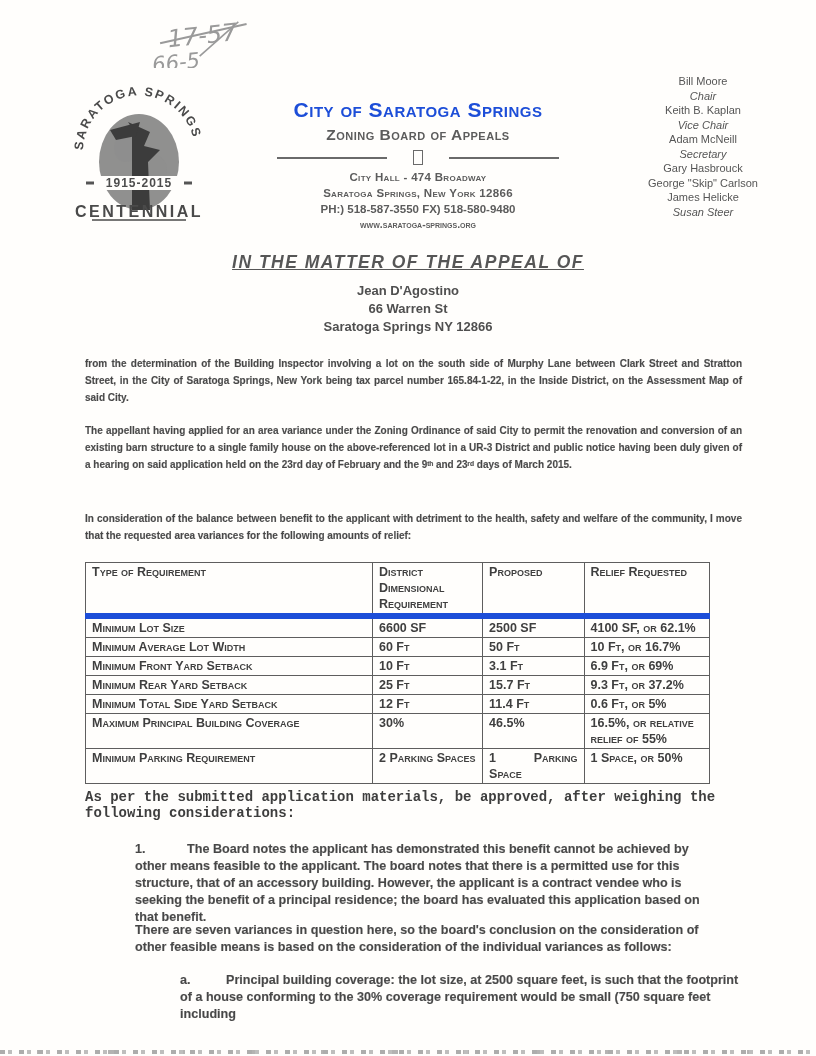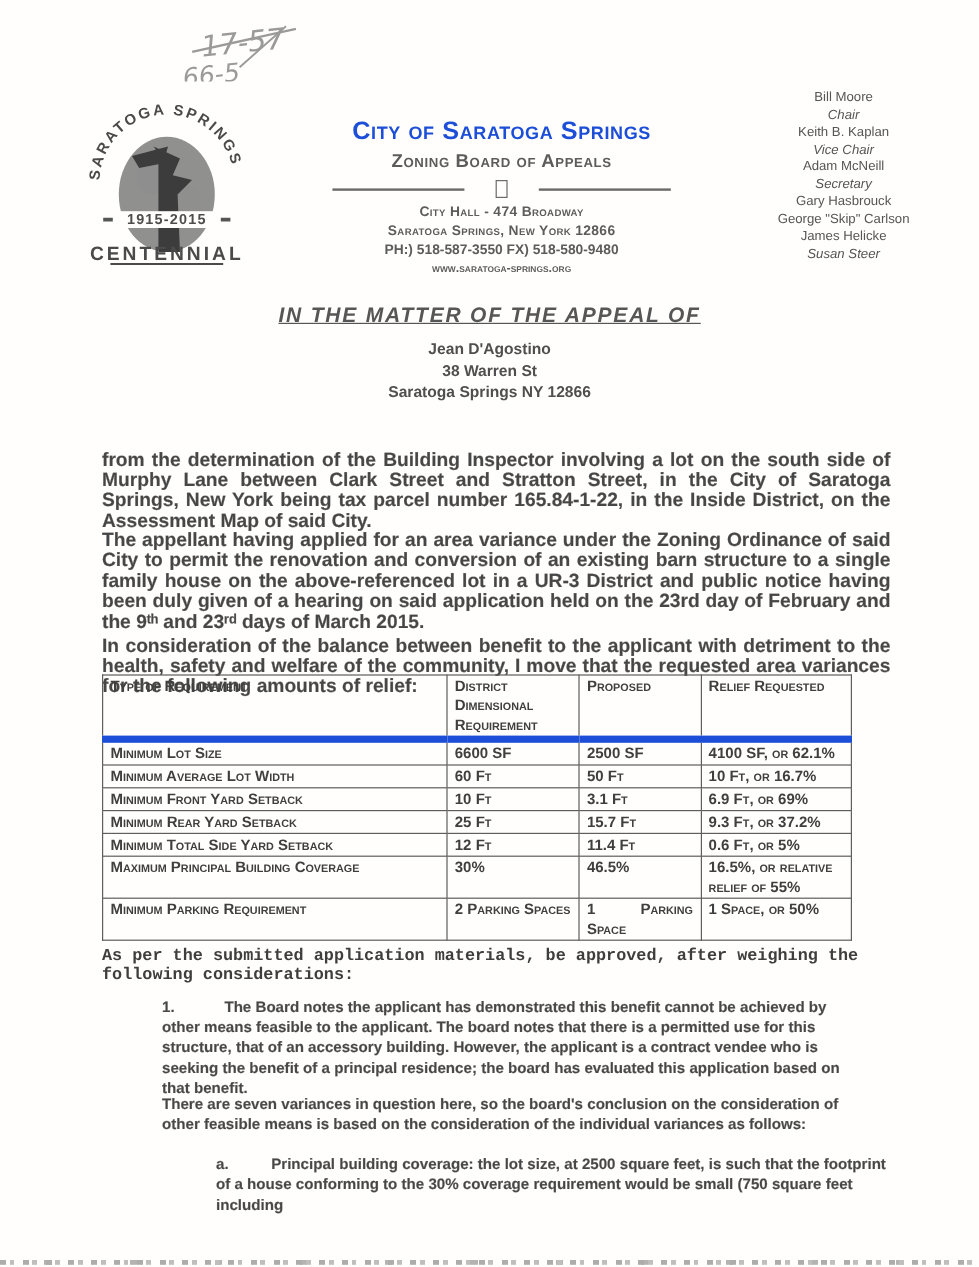--- a/index.html
+++ b/index.html
@@ -31,40 +31,40 @@
   .members .role{font-style:italic;}
   .members .ital{font-style:italic;}
   
   .logo text{font-family:"Liberation Sans", sans-serif;}
   
   .matter{position:absolute;top:252px;left:0;right:0;text-align:center;
     font-size:17.5px;font-weight:bold;font-style:italic;letter-spacing:1.5px;color:#565656;text-decoration:underline;}
   .appellant{position:absolute;top:282px;left:0;right:0;text-align:center;
     font-size:13px;font-weight:bold;line-height:18px;color:#4f4f4f;}
   
-  .para{position:absolute;left:85px;width:657px;font-size:16px;line-height:17px;
-    text-align:justify;color:#464646;font-weight:bold;margin-top:20px;-webkit-text-stroke:.2px #777;}
+  .para{position:absolute;left:85px;width:657px;font-size:10px;line-height:17px;
+    text-align:justify;color:#464646;font-weight:bold;-webkit-text-stroke:.2px #777;}
   .p1{top:355px;}
   .p2{top:422px;}
   .p3{top:510px;}
   
   .ztable{position:absolute;top:562px;left:85px;width:625px;border-collapse:collapse;
     font-variant:small-caps;font-size:12.5px;color:#3f3f3f;font-weight:bold;}
   .ztable td{border:1.5px solid #5e5e5e;padding:1px 6px;vertical-align:top;line-height:16px;}
   .ztable .hdr td{border-bottom:6px solid #1d4ed8;}
   .ztable td.c0{width:295px;}
   .ztable td.c1{width:100px;}
   .ztable td.c2{width:92px;}
   .ztable td.c3{width:118px;}
   .ztable .just{text-align:justify;}
   
   .asper{position:absolute;top:789px;left:85px;width:657px;
     font-family:Liberation Mono, monospace;font-size:14px;color:#3e3e3e;font-weight:bold;}
   
-  .item{position:absolute;font-size:12.6px;line-height:17px;color:#464646;font-weight:bold;-webkit-text-stroke:.2px #777;}
+  .item{position:absolute;font-size:12.6px;line-height:17px;color:#464646;font-weight:bold;margin-top:10px;-webkit-text-stroke:.2px #777;}
   .item .num{display:inline-block;width:52px;}
   .i1{top:831px;left:135px;width:575px;}
   .seven{top:912px;left:135px;width:588px;}
   .ia{top:962px;left:180px;width:560px;}
   .ia .num{width:46px;}
   
   .scanline{position:absolute;bottom:2px;left:0;right:0;height:4px;opacity:.55;
     background:
       repeating-linear-gradient(90deg, #6b6b6b 0 5px, transparent 5px 8px, #8a8a8a 8px 12px, transparent 12px 19px),
       repeating-linear-gradient(90deg, transparent 0 37px, #777 37px 43px, transparent 43px 71px);}
@@ -129,21 +129,21 @@
       <div>Gary Hasbrouck</div>
       <div>George "Skip" Carlson</div>
       <div>James Helicke</div>
       <div class="ital">Susan Steer</div>
     </div>
   </div>
 
   <div class="matter">IN THE MATTER OF THE APPEAL OF</div>
   <div class="appellant">
     <div>Jean D'Agostino</div>
-    <div>38 Warren St</div>
+    <div>66 Warren St</div>
     <div>Saratoga Springs NY 12866</div>
   </div>
 
   <div class="para p1">from the determination of the Building Inspector involving a lot on the south side of Murphy Lane between Clark Street and Stratton Street, in the City of Saratoga Springs, New York being tax parcel number 165.84-1-22, in the Inside District, on the Assessment Map of said City.</div>
   <div class="para p2">The appellant having applied for an area variance under the Zoning Ordinance of said City to permit the renovation and conversion of an existing barn structure to a single family house on the above-referenced lot in a UR-3 District and public notice having been duly given of a hearing on said application held on the 23rd day of February and the 9ᵗʰ and 23ʳᵈ days of March 2015.</div>
   <div class="para p3">In consideration of the balance between benefit to the applicant with detriment to the health, safety and welfare of the community, I move that the requested area variances for the following amounts of relief:</div>
 
   <table class="ztable">
     <tbody>
       <tr class="hdr">

